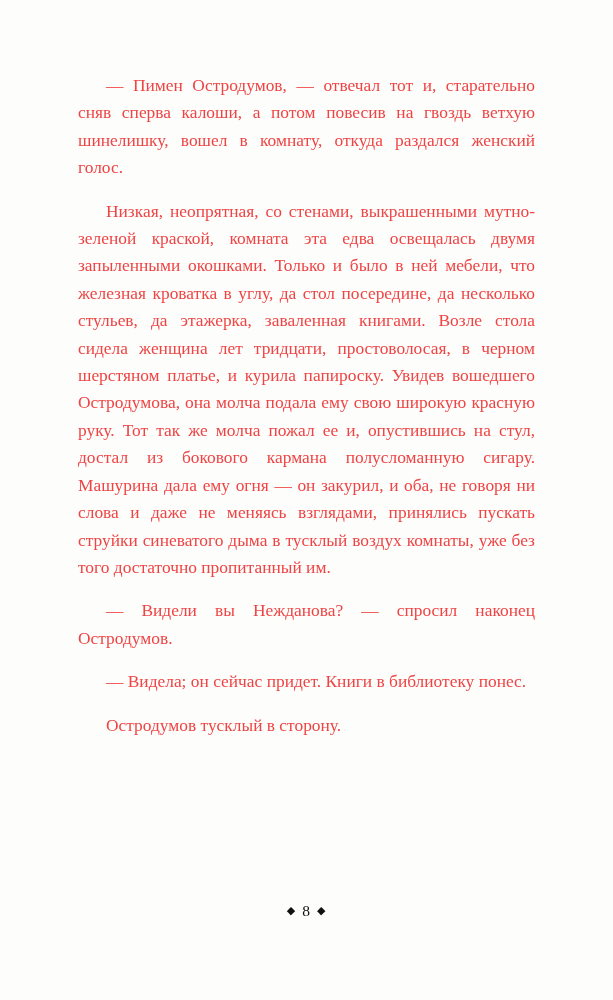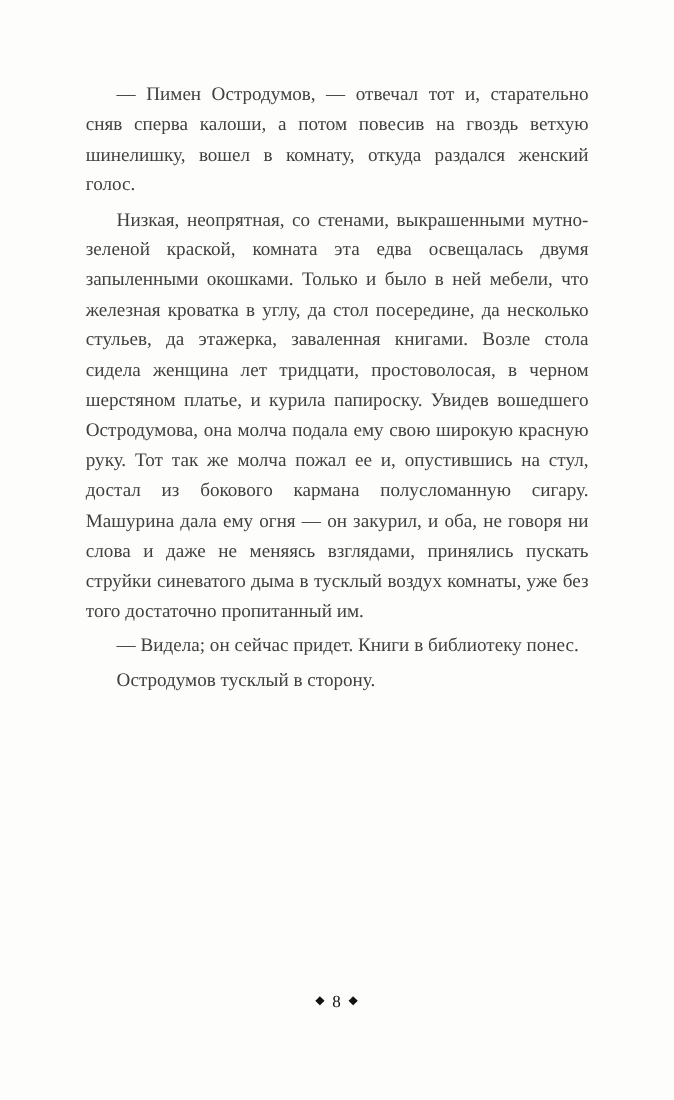--- a/index.html
+++ b/index.html
@@ -21,29 +21,29 @@
     box-sizing: border-box;
     padding: 72px 78px 0 78px;
     background: #fdfdfc;
   }
   .body-text {
     font-family: "Liberation Serif", serif;
     font-size: 17.4px;
     line-height: 27.4px;
     text-align: justify;
     text-justify: inter-word;
-    color: #404040;
+    color: #ef4444;
     hyphens: manual;
   }
   .para {
     margin: 0;
     text-indent: 28px;
   }
   .para + .para {
-    margin-top: 4px;
+    margin-top: 16px;
   }
   .footer {
     position: absolute;
     left: 0;
     right: 0;
     bottom: 80px;
     text-align: center;
     font-family: "Liberation Serif", serif;
     font-size: 15.5px;
     letter-spacing: 1px;
@@ -57,20 +57,21 @@
   }
 </style>
 </head>
 <body>
 
 <div class="page">
 
   <div class="body-text">
     <p class="para">— Пимен Остродумов, — отвечал тот и, старательно сняв сперва калоши, а потом повесив на гвоздь ветхую шинелишку, вошел в комнату, откуда раздался женский голос.</p>
     <p class="para">Низкая, неопрятная, со стенами, выкрашенными мутно-зеленой краской, комната эта едва освещалась двумя запыленными окошками. Только и было в ней мебели, что железная кроватка в углу, да стол посередине, да несколько стульев, да этажерка, заваленная книгами. Возле стола сидела женщина лет тридцати, простоволосая, в черном шерстяном платье, и курила папироску. Увидев вошедшего Остродумова, она молча подала ему свою широкую красную руку. Тот так же молча пожал ее и, опустившись на стул, достал из бокового кармана полусломанную сигару. Машурина дала ему огня — он закурил, и оба, не говоря ни слова и даже не меняясь взглядами, принялись пускать струйки синеватого дыма в тусклый воздух комнаты, уже без того достаточно пропитанный им.</p>
+    <p class="para">— Видели вы Нежданова? — спросил наконец Остродумов.</p>
     <p class="para">— Видела; он сейчас придет. Книги в библиотеку понес.</p>
     <p class="para">Остродумов тусклый в сторону.</p>
   </div>
 
   <div class="footer">
     <span class="orn">◆</span><span>8</span><span class="orn">◆</span>
   </div>
 
 </div>
 

